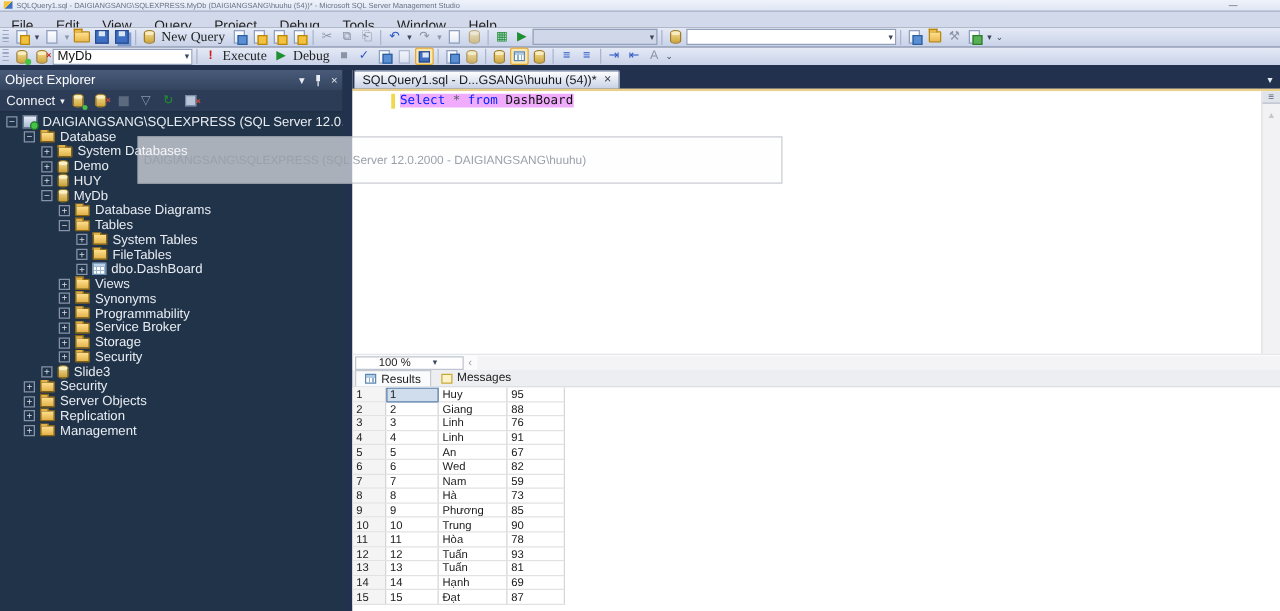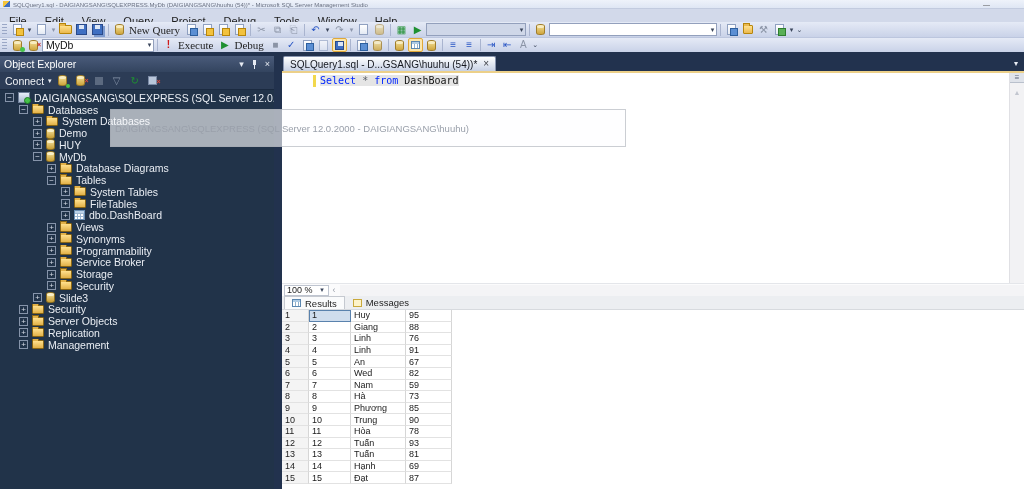--- a/index.html
+++ b/index.html
@@ -100,32 +100,32 @@
     border:1px solid #8a97b2; border-bottom:none; border-radius:2px 2px 0 0;
     display:flex; align-items:center; padding:0 6px; font-size:10px; color:#15181f; gap:6px; }
   .tab-close { font-size:10px; color:#3c3f46; line-height:10px; }
   .tablist-caret { margin-left:auto; margin-right:6px; color:#e8ecf4; font-size:8px; align-self:center; }
   .goldline { position:absolute; left:0; top:15px; width:742px; height:2px; background:#ecd089; }
 
   .editor { position:absolute; left:0; top:17px; width:742px; height:210px; background:#fff; }
   .changebar { position:absolute; left:31px; top:2px; width:3px; height:12px; background:#f2d84d; }
   .codeline { position:absolute; left:38px; top:2px; font-family:"DejaVu Sans Mono","Liberation Mono",monospace;
     font-size:10px; line-height:12px; }
-  .sel { background:#e5e5e5; }
+  .sel { background:#f0abfc; }
   .tok-kw { color:#0026ff; } .tok-op { color:#5a5f66; } .tok-plain { color:#121212; }
   .vscroll { position:absolute; right:0; top:17px; width:15px; height:210px; background:#f2f2f4;
     border-left:1px solid #e0e0e4; }
   .vscroll .split-grip { height:10px; background:#dfe3ea; border-bottom:1px solid #b9c0cc;
     display:flex; align-items:center; justify-content:center; color:#5a637a; font-size:8px; line-height:8px; }
   .vscroll .up-arrow { text-align:center; color:#c2c6cf; font-size:7px; margin-top:6px; }
 
   .zoombar { position:absolute; left:0; top:227px; width:742px; height:13px; background:#fbfbfc;
     border-top:1px solid #e4e6ea; display:flex; align-items:center; padding-left:2px; gap:4px; }
   .zoom-combo { height:11px; border:1px solid #bfc5d0; background:#fff; display:flex; align-items:center;
-    font-size:9px; padding:0 2px; gap:6px; color:#222; }
+    font-size:9px; padding:0 18px; gap:16px; color:#222; }
   .hleft { color:#9aa0ab; font-size:9px; }
   .htrack { flex:1; height:11px; background:#f4f4f6; }
 
   .res-tabs { position:absolute; left:0; top:240px; width:742px; height:14px; background:#eceef1;
     display:flex; align-items:flex-end; padding-left:2px; gap:1px; border-bottom:1px solid #d7dade; }
   .res-tab { height:13px; display:flex; align-items:center; gap:4px; padding:0 7px; font-size:9.5px; color:#1e1e1e; }
   .res-tab.active { background:#fafbfc; border:1px solid #c5c9d0; border-bottom:none; }
   .rt-grid-icon { width:9px; height:8px; background:#fff; border:1px solid #5b87b0;
     background-image:linear-gradient(#aecbe4 2px, transparent 2px),
       repeating-linear-gradient(to right, transparent 0 2px, #8fb0cc 2px 3px); }
@@ -346,21 +346,21 @@
       </div>
       <div class="tree" id="tree">
           <div class="tree-row" style="padding-left: 5px;">
             <span class="expander">−</span>
             <span class="tree-icon icn-server"></span>
             <span>DAIGIANGSANG\SQLEXPRESS (SQL Server 12.0.2000 - DAIGIANGSAN</span>
           </div>
           <div class="tree-row" style="padding-left: 19px;">
             <span class="expander">−</span>
             <span class="tree-icon icn-folder"></span>
-            <span>Databases</span>
+            <span>Database</span>
           </div>
           <div class="tree-row" style="padding-left: 33px;">
             <span class="expander">+</span>
             <span class="tree-icon icn-folder"></span>
             <span>System Databases</span>
           </div>
           <div class="tree-row" style="padding-left: 33px;">
             <span class="expander">+</span>
             <span class="tree-icon icn-db"></span>
             <span>Demo</span>

